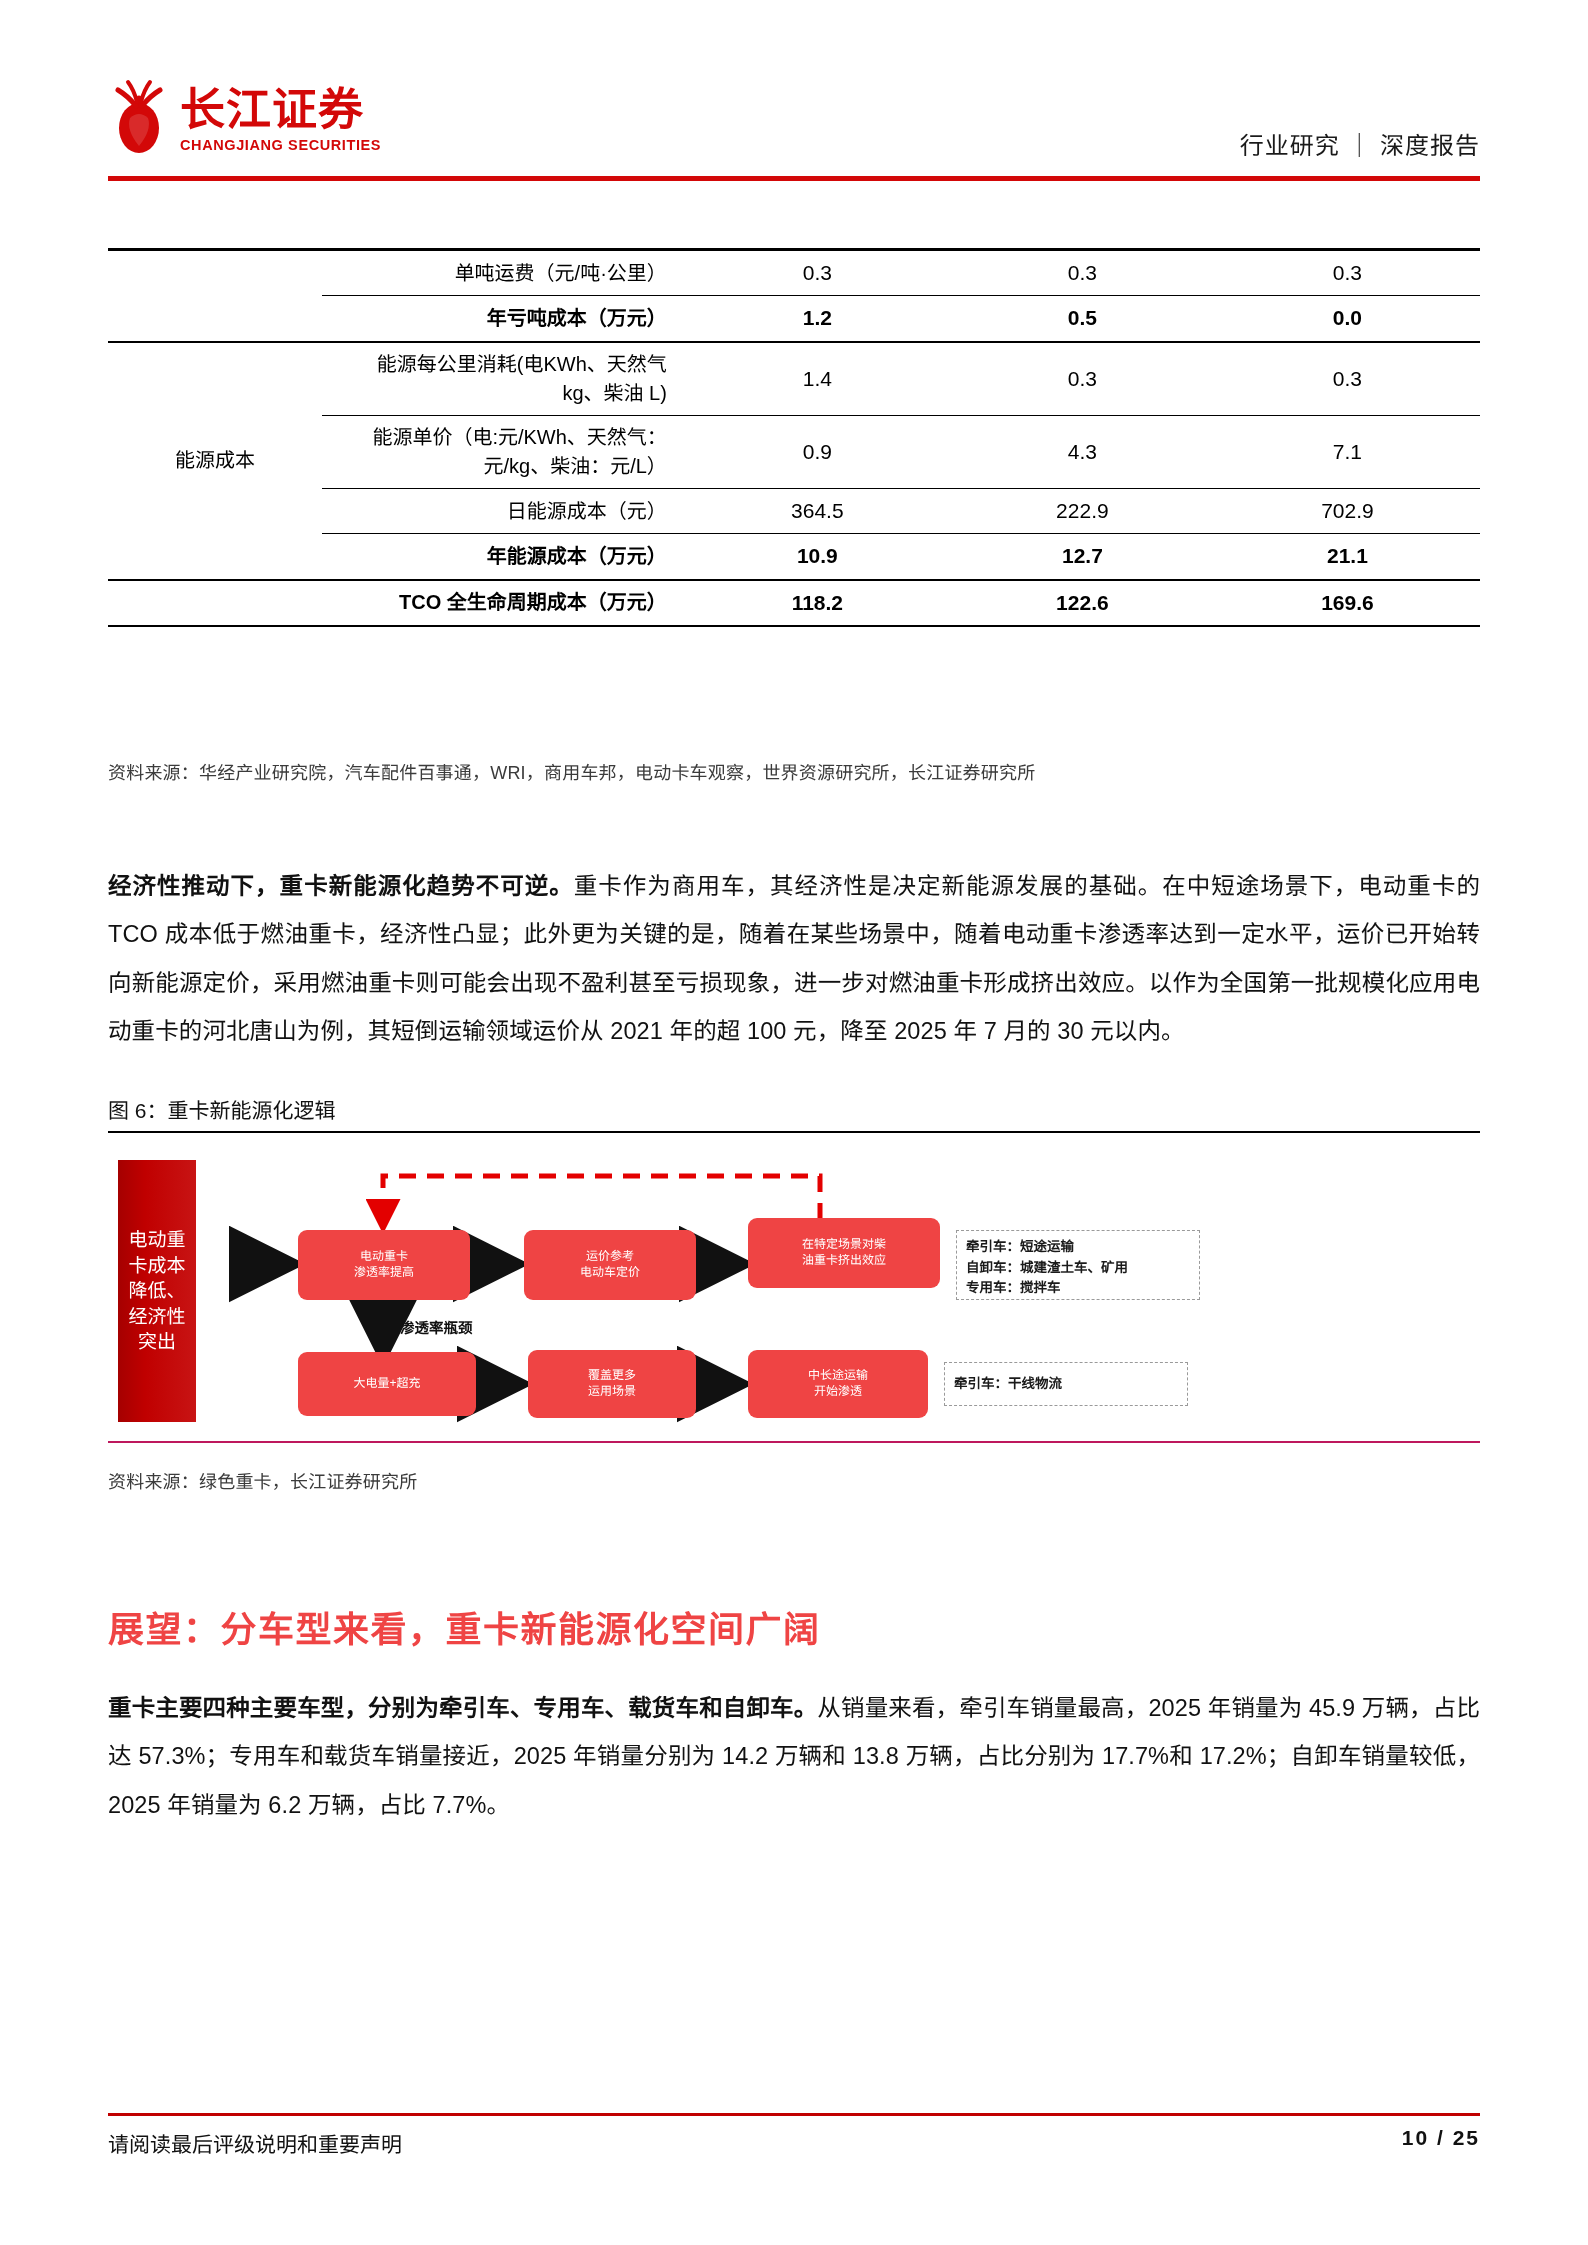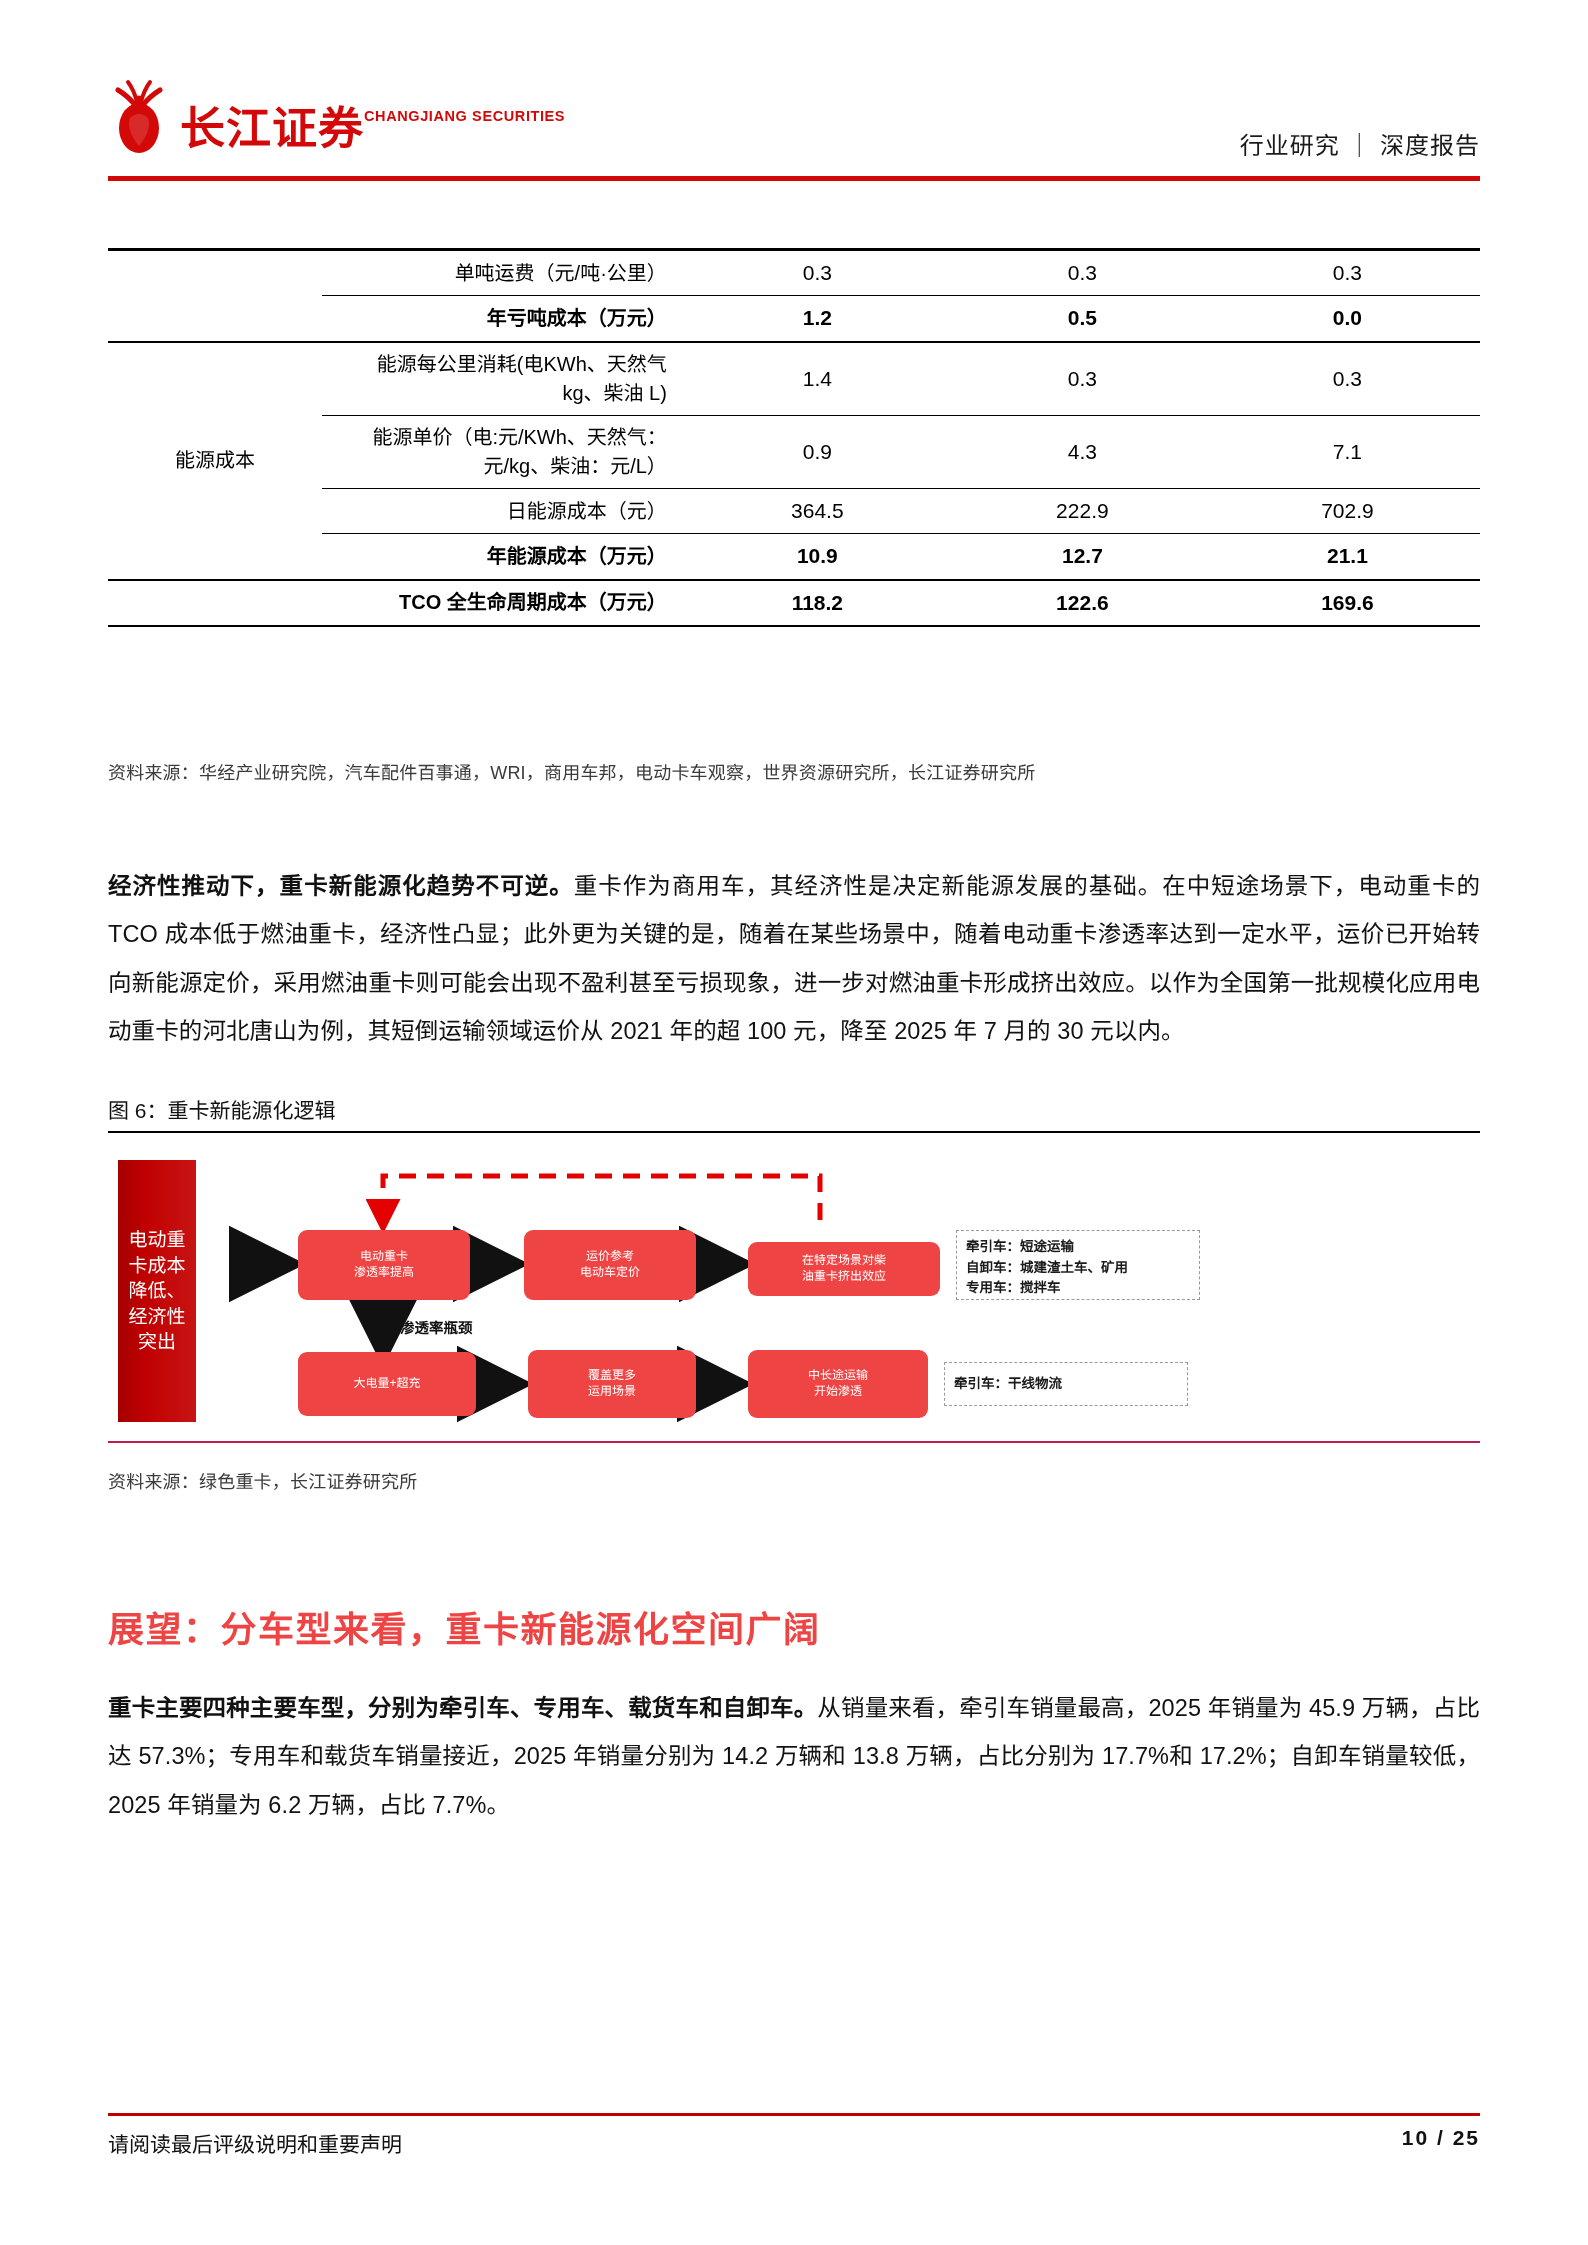--- a/index.html
+++ b/index.html
@@ -38,21 +38,21 @@
     align-items: flex-end;
     gap: 10px;
   }
   .logo-mark {
     position: relative;
     width: 62px;
     height: 76px;
   }
   .logo-text {
     display: flex;
-    flex-direction: row;
+    flex-direction: column;
     line-height: 1;
     padding-bottom: 2px;
   }
   .logo-cn {
     font-family: "DejaVu Sans", sans-serif;
     font-weight: bold;
     font-size: 45px;
     letter-spacing: 1px;
     color: #d30808;
     line-height: 1.05;
@@ -372,21 +372,21 @@
       <div class="node" style="left:190px; top:92px; width:172px; height:70px;">
         <span style="white-space:pre-line;">电动重卡
 渗透率提高</span>
       </div>
 
       <div class="node" style="left:416px; top:92px; width:172px; height:70px;">
         <span>运价参考</span>
         <span>电动车定价</span>
       </div>
 
-      <div class="node" style="left:640px; top:104px; width:192px; height:54px;">
+      <div class="node" style="left:640px; top:80px; width:192px; height:70px;">
         <span>在特定场景对柴</span>
         <span>油重卡挤出效应</span>
       </div>
 
       <div class="scenario" style="left:848px; top:92px; width:244px; height:70px;">
         <div>牵引车：短途运输</div>
         <div>自卸车：城建渣土车、矿用</div>
         <div>专用车：搅拌车</div>
       </div>
 

